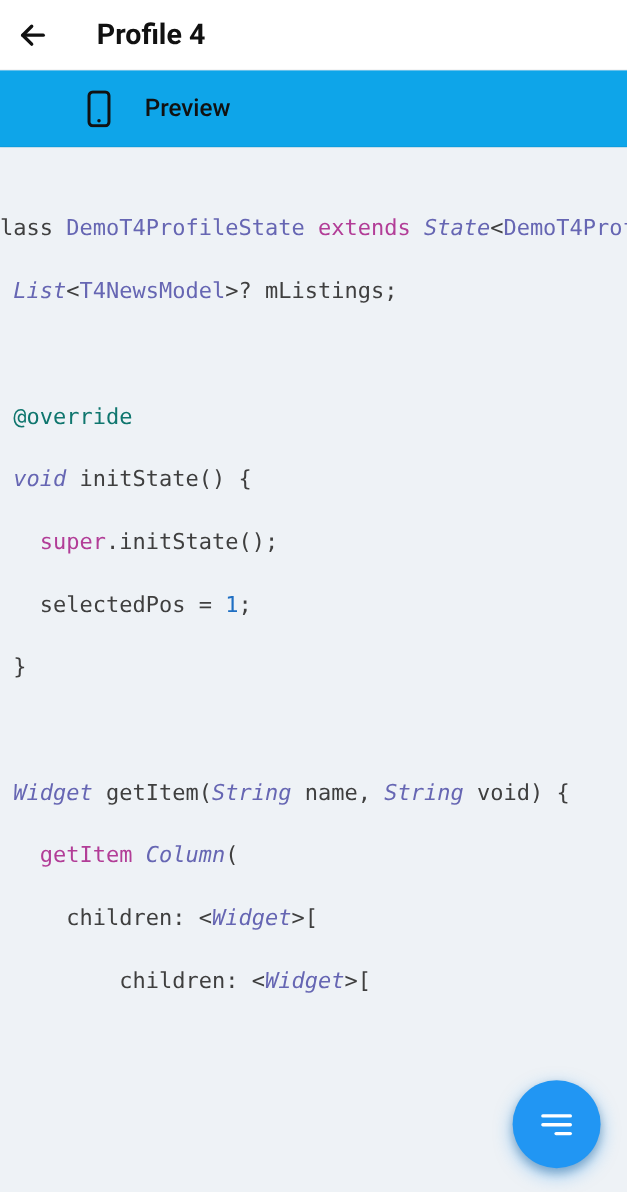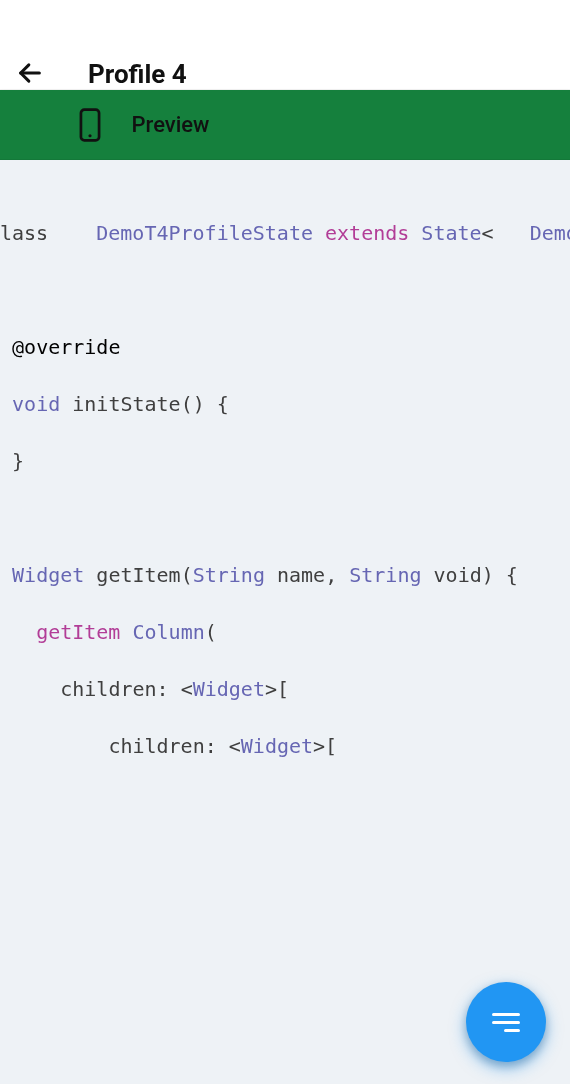--- a/index.html
+++ b/index.html
@@ -7,43 +7,43 @@
     margin: 0;
     font-family: -apple-system, BlinkMacSystemFont, "Segoe UI", Roboto, Helvetica, Arial, sans-serif;
     background: #eef2f6;
     width: 570px;
     height: 1084px;
     overflow: hidden;
     position: relative;
   }
   .header {
     background: #ffffff;
-    height: 90px;
+    height: 64px;
     display: flex;
-    align-items: flex-end;
+    align-items: center;
     padding: 0 14px;
     border-bottom: 1px solid rgba(0,0,0,0.05);
   }
   .back-arrow {
     width: 32px;
     height: 32px;
     display: flex;
     align-items: center;
     justify-content: center;
     cursor: pointer;
   }
   .back-arrow svg { display: block; }
   .page-title {
     font-size: 26px;
     font-weight: 700;
     color: #111111;
     margin-left: 42px;
   }
   .tabs {
-    background: #15803d;
+    background: #0ea5e9;
     display: flex;
     height: 70px;
     box-shadow: 0 2px 4px rgba(0,0,0,0.1);
     border-bottom: 1px solid rgba(0,0,0,0.06);
   }
   .tab {
     width: 50%;
     display: flex;
     align-items: center;
     justify-content: center;
@@ -80,23 +80,23 @@
     line-height: 28.5px;
     white-space: pre;
     color: #3f3f3f;
     background: #eef2f6;
   }
   .code-area .ln {
     display: block;
   }
   
   .kw   { color: #b23d97; } 
-  .type { color: #6666b3; } 
-  .cls  { color: #6666b3; margin-left: 36px; } 
-  .ann  { color: #000000; }
+  .type { color: #6666b3; font-style: italic; } 
+  .cls  { color: #6666b3; } 
+  .ann  { color: #0f766e; }
   .num  { color: #1f6fc3; }
   .fab {
     position: absolute;
     width: 80px;
     height: 80px;
     border-radius: 50%;
     background: #2196f3;
     right: 24px;
     bottom: 22px;
     display: flex;
@@ -127,23 +127,26 @@
         <rect x="2" y="1.5" width="16" height="27" rx="3" ry="3"></rect>
         <circle cx="10" cy="24.5" r="1.4" fill="#111111" stroke="none"></circle>
       </svg>
     </span>
     <span class="tab-label">Preview</span>
   </div>
 </div>
 
 <div class="code-area">
 <span class="ln"><span>lass</span> <span class="cls">DemoT4ProfileState</span> <span class="kw">extends</span> <span class="type">State</span>&lt;<span class="cls">DemoT4Profile</span>&gt; </span>
+<span class="ln"> <span class="type">List</span>&lt;<span class="cls">T4NewsModel</span>&gt;? <span>mListings</span>;</span>
 <span class="ln"> </span>
 <span class="ln"> <span class="ann">@override</span></span>
 <span class="ln"> <span class="type">void</span> <span>initState</span>() {</span>
+<span class="ln">   <span class="kw">super</span>.<span>initState</span>();</span>
+<span class="ln">   <span>selectedPos</span> = <span class="num">1</span>;</span>
 <span class="ln"> }</span>
 <span class="ln"> </span>
 <span class="ln"> <span class="type">Widget</span> <span>getItem</span>(<span class="type">String</span> <span>name</span>, <span class="type">String</span> <span>void</span>) {</span>
 <span class="ln">   <span class="kw">getItem</span> <span class="type">Column</span>(</span>
 <span class="ln">     <span>children</span>: &lt;<span class="type">Widget</span>&gt;[</span>
 <span class="ln">         <span>children</span>: &lt;<span class="type">Widget</span>&gt;[</span>
 
 
 
 

